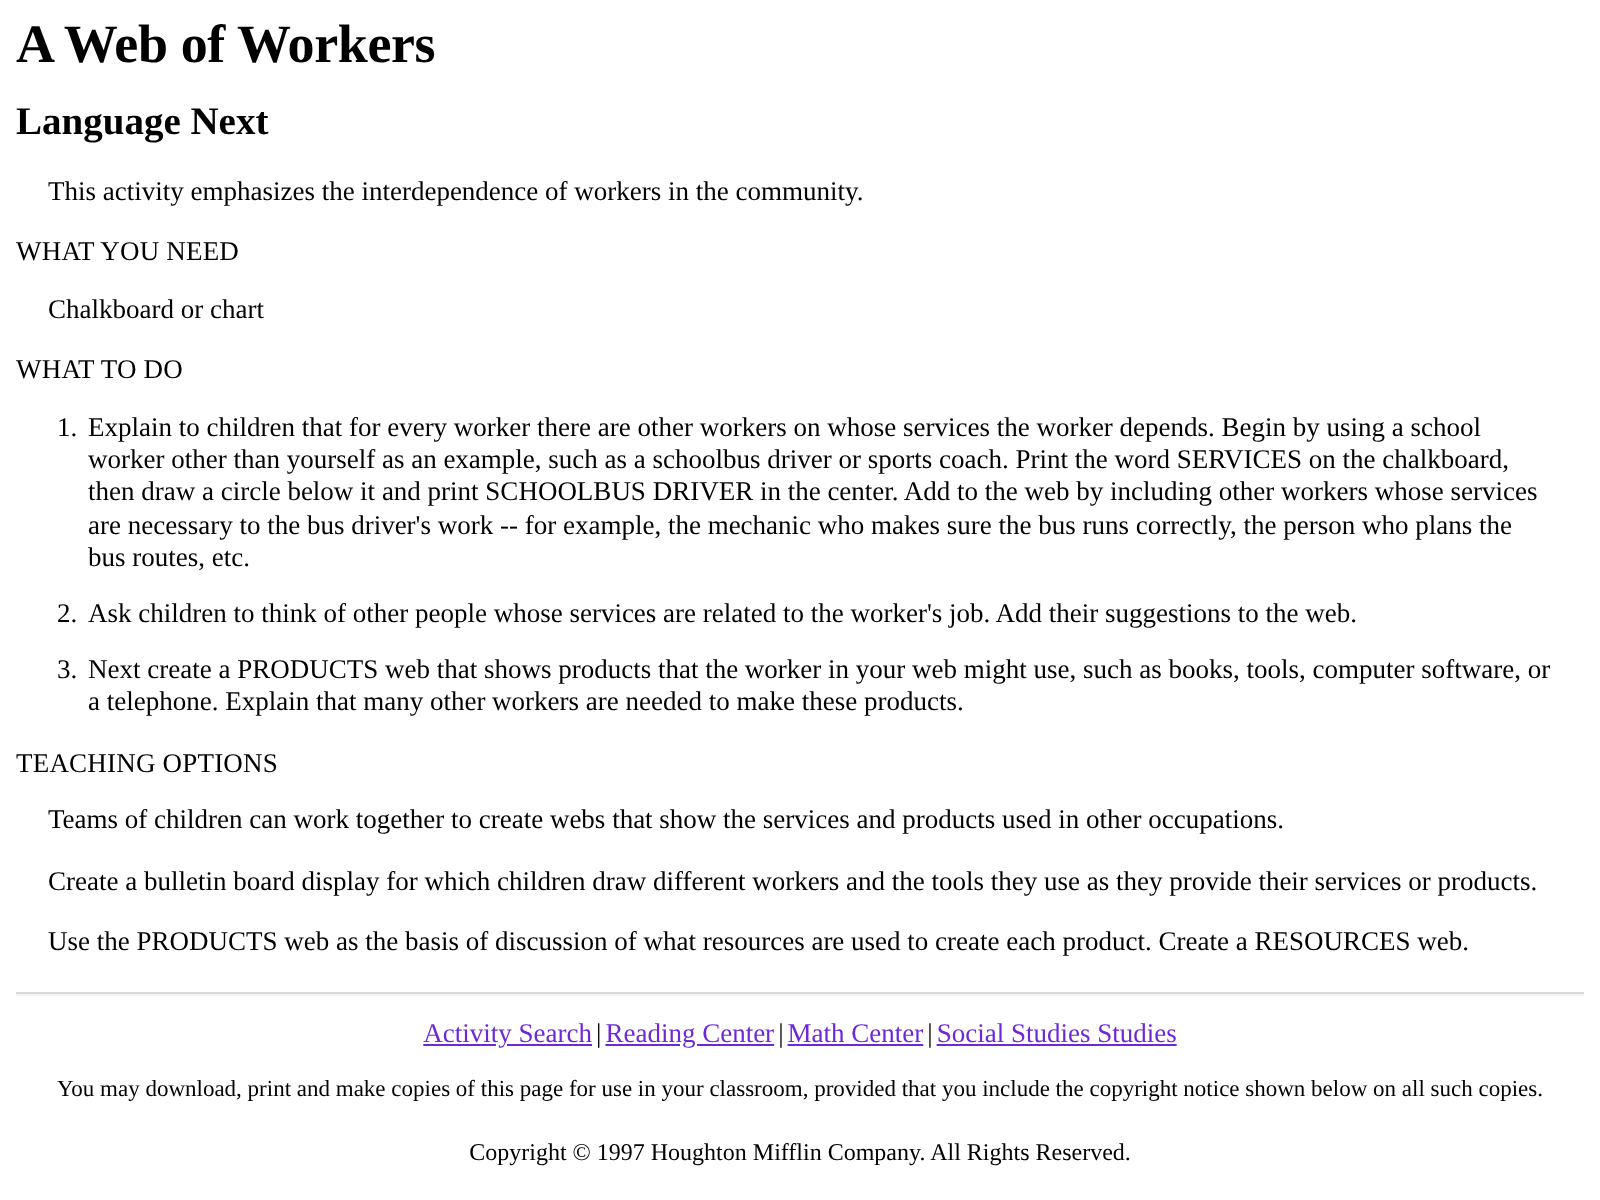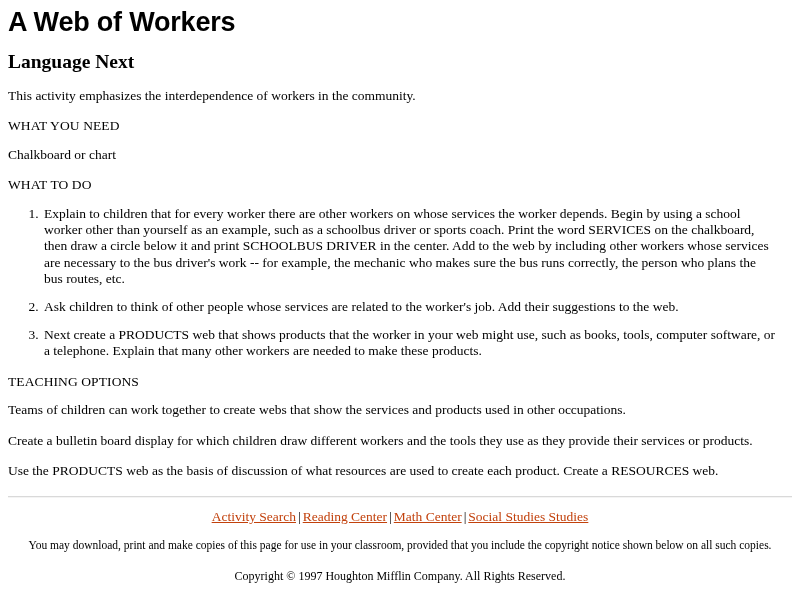--- a/index.html
+++ b/index.html
@@ -13,38 +13,38 @@
     height: 600px;
     overflow: hidden;
     font-family: "Liberation Serif", "DejaVu Serif", serif;
     font-size: 13.5px;
     line-height: 1.18;
     color: #000000;
     padding: 6px 8px 0 8px;
     box-sizing: border-box;
   }
   h1.page-title {
-    font-family: Liberation Sans, sans-serif;
+    font-family: Liberation Serif, serif;
     font-size: 27px;
     font-weight: bold;
     margin: 2px 0 16px 0;
     line-height: 1.05;
     letter-spacing: -0.2px;
   }
   h2.subject-heading {
     font-family: "Liberation Serif", "DejaVu Serif", serif;
     font-size: 19.5px;
     font-weight: bold;
     margin: 0 0 15px 0;
     line-height: 1.05;
   }
   p.intro,
   p.materials,
   p.option-para {
-    margin: 0 0 14px 0;
+    margin: 0 0 14px 16px;
     font-size: 13.5px;
     line-height: 1.2;
   }
   p.section-heading {
     font-size: 13.5px;
     font-weight: normal;
     margin: 0 0 13px 0;
     letter-spacing: 0.1px;
   }
   ol.steps {
@@ -68,21 +68,21 @@
     height: 0;
     margin: 17px 0 11px 0;
   }
   .footer-nav {
     text-align: center;
     font-size: 13.5px;
     line-height: 1.22;
     margin-bottom: 13px;
   }
   .footer-nav a {
-    color: #c2410c;
+    color: #6d28d9;
     text-decoration: underline;
   }
   .footer-nav .sep {
     color: #000000;
     padding: 0 2px;
   }
   p.copy-notice {
     text-align: center;
     font-size: 11.5px;
     line-height: 1.25;

